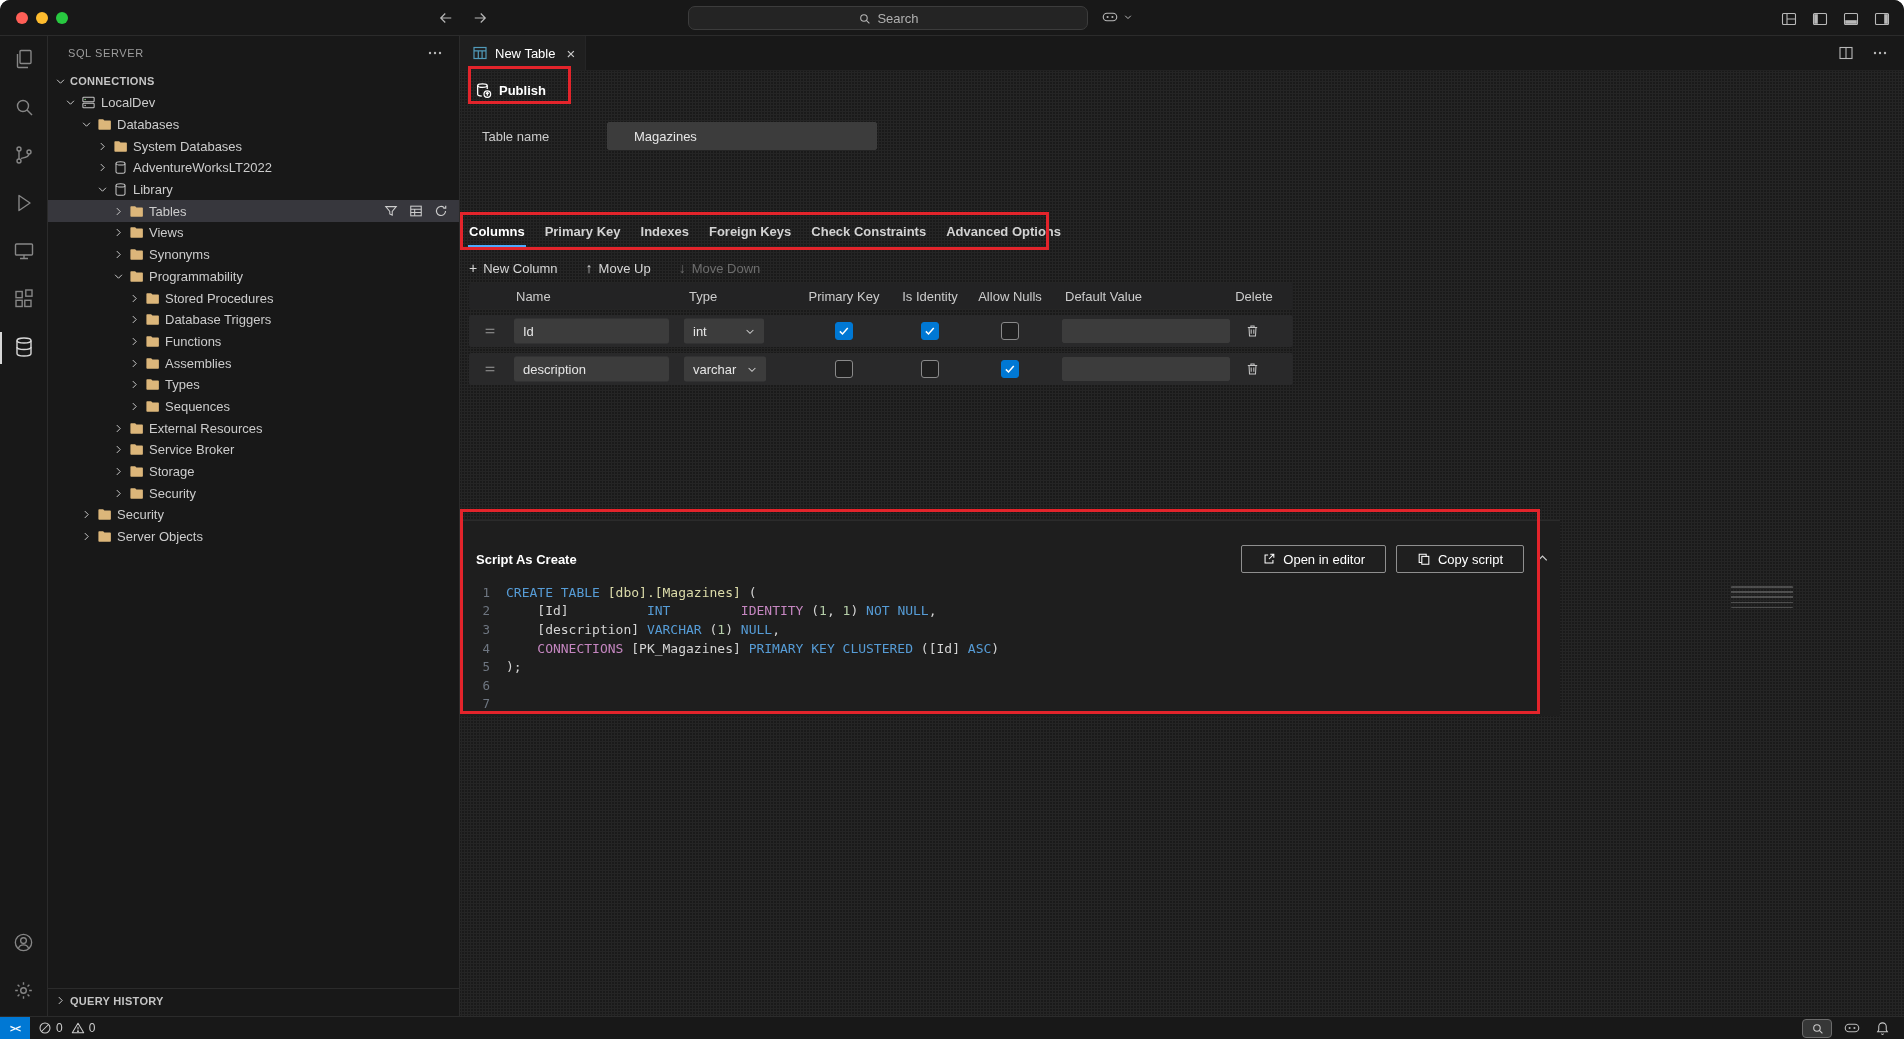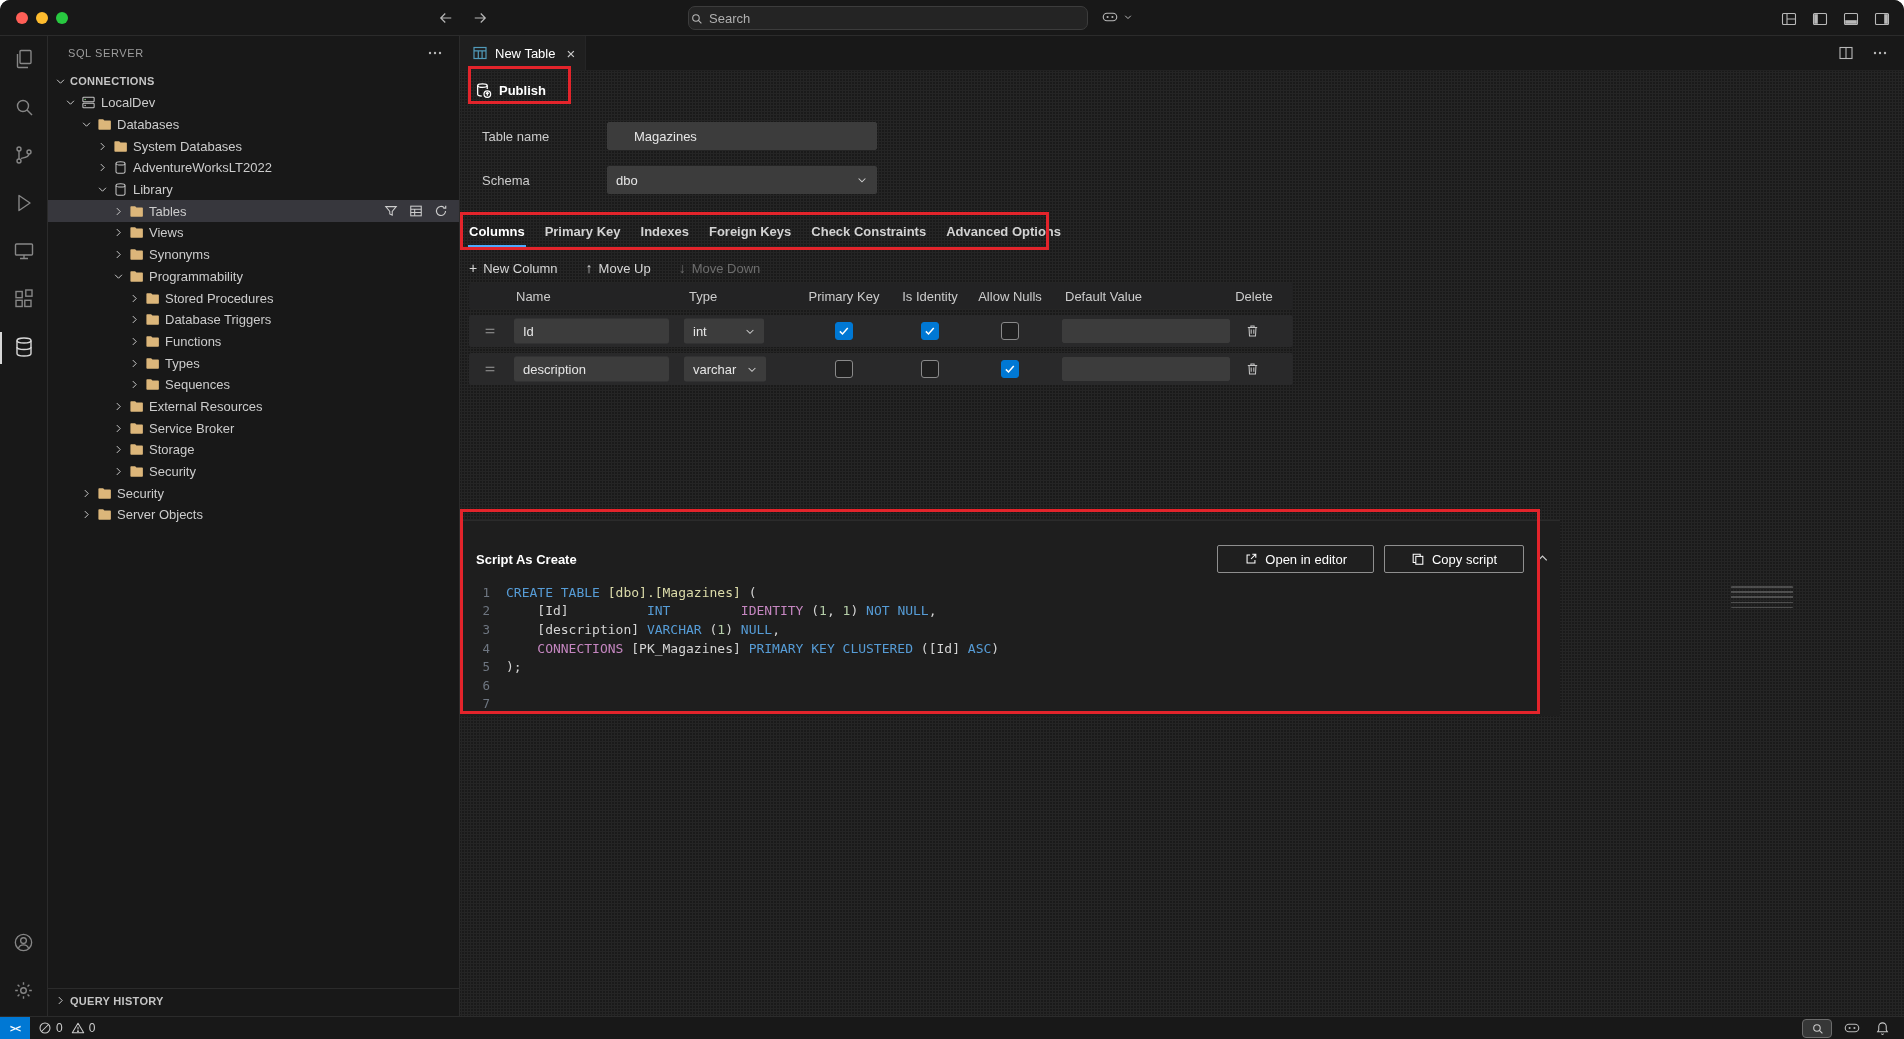--- a/index.html
+++ b/index.html
@@ -6,21 +6,21 @@
   body{background:#ffffff;font-family:"Liberation Sans","DejaVu Sans",sans-serif;}
   .window{position:relative;width:1904px;height:1039px;background:#1e1e1e;border-radius:10px 10px 0 0;overflow:hidden;color:#cccccc;font-size:13px;}
 
   
   .titlebar{position:absolute;top:0;left:0;right:0;height:36px;background:#181818;border-bottom:1px solid #2b2b2b;}
   .traffic{position:absolute;left:16px;top:12px;display:flex;gap:8px}
   .tl{width:12px;height:12px;border-radius:50%;display:inline-block}
   .tl.red{background:#ff5f57}.tl.yel{background:#febc2e}.tl.grn{background:#28c840}
   .nav-arrows{position:absolute;left:436px;top:8px;display:flex;gap:14px;color:#9d9d9d}
   .tb-icon{display:inline-flex;align-items:center;justify-content:center;width:20px;height:20px;color:#b8b8b8}
-  .search-box{position:absolute;left:688px;top:6px;width:400px;height:24px;background:#242424;border:1px solid #3c3c3c;border-radius:7px;display:flex;align-items:center;gap:6px;color:#b0b0b0;cursor:pointer}
+  .search-box{position:absolute;left:688px;top:6px;width:400px;height:24px;background:#242424;border:1px solid #3c3c3c;border-radius:7px;display:flex;align-items:center;justify-content:center;gap:6px;color:#b0b0b0;cursor:pointer}
   .copilot-tb{position:absolute;left:1100px;top:7px;display:flex;align-items:center;gap:2px;color:#c2c2c2}
   .layout-icons{position:absolute;right:12px;top:9px;display:flex;gap:11px;color:#b8b8b8}
 
   
   .main{position:absolute;top:36px;left:0;right:0;bottom:23px;display:flex}
 
   
   .activitybar{width:48px;background:#181818;border-right:1px solid #2b2b2b;display:flex;flex-direction:column;align-items:stretch}
   .ab-item{height:48px;display:flex;align-items:center;justify-content:center;color:#868686;cursor:pointer;position:relative}
   .ab-item.active{color:#d7d7d7}
@@ -92,21 +92,21 @@
   .c-default{left:593px;width:168px;height:24px}
   .c-del{left:776px;display:inline-flex;cursor:pointer}
   .cbx{width:18px;height:18px;border-radius:3px;border:1px solid #8a8a8a;background:#1f1f1f;display:inline-flex;align-items:center;justify-content:center;cursor:pointer}
   .cbx.on{background:#0078d4;border-color:#0078d4}
 
   
   .script-pane{position:absolute;left:0;top:449px;width:1100px;height:196px;background:#1e1e1e;border-top:1px solid #2b2b2b}
   .sp-header{position:absolute;left:16px;right:8px;top:24px;height:28px;display:flex;align-items:center}
   .sp-title{font-weight:700;color:#ffffff}
   .sp-actions{margin-left:auto;display:flex;gap:10px;margin-right:28px}
-  .sp-btn{height:28px;display:flex;align-items:center;gap:7px;background:#1f1f1f;border:1px solid #8f8f8f;border-radius:2px;color:#ffffff;font-size:13px;padding:0 26px;cursor:pointer;font-family:inherit}
+  .sp-btn{height:28px;display:flex;align-items:center;gap:7px;background:#1f1f1f;border:1px solid #8f8f8f;border-radius:2px;color:#ffffff;font-size:13px;padding:0 20px;cursor:pointer;font-family:inherit}
   .sp-collapse{position:absolute;right:2px;top:6px;display:inline-flex;cursor:pointer}
   .code{position:absolute;left:0;top:62px;right:0;bottom:2px;font-family:"DejaVu Sans Mono","Liberation Mono",monospace}
   .code-line{height:18.6px;display:flex;align-items:center}
   .gutter{width:46px;text-align:right;padding-right:16px;color:#6e7681;font-size:12.5px;flex:none}
   .code-text{white-space:pre;font-size:13px;color:#d4d4d4}
   .code-line.active-line{position:relative}
   .code-line.active-line::after{content:"";position:absolute;left:62px;width:938px;bottom:0;border-bottom:1px solid #3e3e3e}
   .tok-kw{color:#569cd6}.tok-kw2{color:#c586c0}.tok-num{color:#b5cea8}.tok-pl{color:#d4d4d4}.tok-ent{color:#dcdcaa}
 
   .ghost{position:absolute;left:1271px;top:515px;width:62px;height:22px;opacity:.38;border-radius:1px;
@@ -469,20 +469,33 @@
             <span class="twist ">
               <svg width="11" height="11" viewBox="0 0 16 16" fill="none" stroke="#cccccc" stroke-width="1.4">
                 <path d="M5.5 3l5 5-5 5"></path>
               </svg>
             </span>
             <span class="titem-icon">
               <svg width="15" height="15" viewBox="0 0 16 16">
                 <path fill="#dcb67a" d="M1.5 3.3c0-.4.3-.8.8-.8h3.9c.2 0 .4.1.6.2l1.1 1h6.1c.4 0 .8.3.8.8v8.2c0 .4-.3.8-.8.8H2.3c-.4 0-.8-.3-.8-.8V3.3z"></path>
               </svg>
             </span>
+            <span class="titem-label">Assemblies</span>
+          </div>
+          <div class="tree-row" style="padding-left: 78px;">
+            <span class="twist ">
+              <svg width="11" height="11" viewBox="0 0 16 16" fill="none" stroke="#cccccc" stroke-width="1.4">
+                <path d="M5.5 3l5 5-5 5"></path>
+              </svg>
+            </span>
+            <span class="titem-icon">
+              <svg width="15" height="15" viewBox="0 0 16 16">
+                <path fill="#dcb67a" d="M1.5 3.3c0-.4.3-.8.8-.8h3.9c.2 0 .4.1.6.2l1.1 1h6.1c.4 0 .8.3.8.8v8.2c0 .4-.3.8-.8.8H2.3c-.4 0-.8-.3-.8-.8V3.3z"></path>
+              </svg>
+            </span>
             <span class="titem-label">Types</span>
           </div>
           <div class="tree-row" style="padding-left: 78px;">
             <span class="twist ">
               <svg width="11" height="11" viewBox="0 0 16 16" fill="none" stroke="#cccccc" stroke-width="1.4">
                 <path d="M5.5 3l5 5-5 5"></path>
               </svg>
             </span>
             <span class="titem-icon">
               <svg width="15" height="15" viewBox="0 0 16 16">
@@ -619,31 +632,20 @@
                 <circle cx="11.6" cy="11.4" r="3.1"></circle>
                 <path d="M11.6 13v-3M10.3 11.1l1.3-1.3 1.3 1.3"></path>
               </svg>
             </span>
           <span>Publish</span>
         </button>
 
         <div class="form-row" style="top:51px">
           <span class="f-label">Table name</span>
           <input class="f-input" value="Magazines" style="">
-        </div>
-        <div class="form-row" style="top:95px">
-          <span class="f-label">Schema</span>
-          <div class="f-select">
-            <span>dbo</span>
-            <span class="sel-chev">
-                <svg width="12" height="12" viewBox="0 0 16 16" fill="none" stroke="#cccccc" stroke-width="1.4">
-                  <path d="M3.5 6l4.5 4.5L12.5 6"></path>
-                </svg>
-              </span>
-          </div>
         </div>
 
         <div class="dtabs">
             <div class="dtab active">Columns</div>
             <div class="dtab">Primary Key</div>
             <div class="dtab">Indexes</div>
             <div class="dtab">Foreign Keys</div>
             <div class="dtab">Check Constraints</div>
             <div class="dtab">Advanced Options</div>
           </div>

